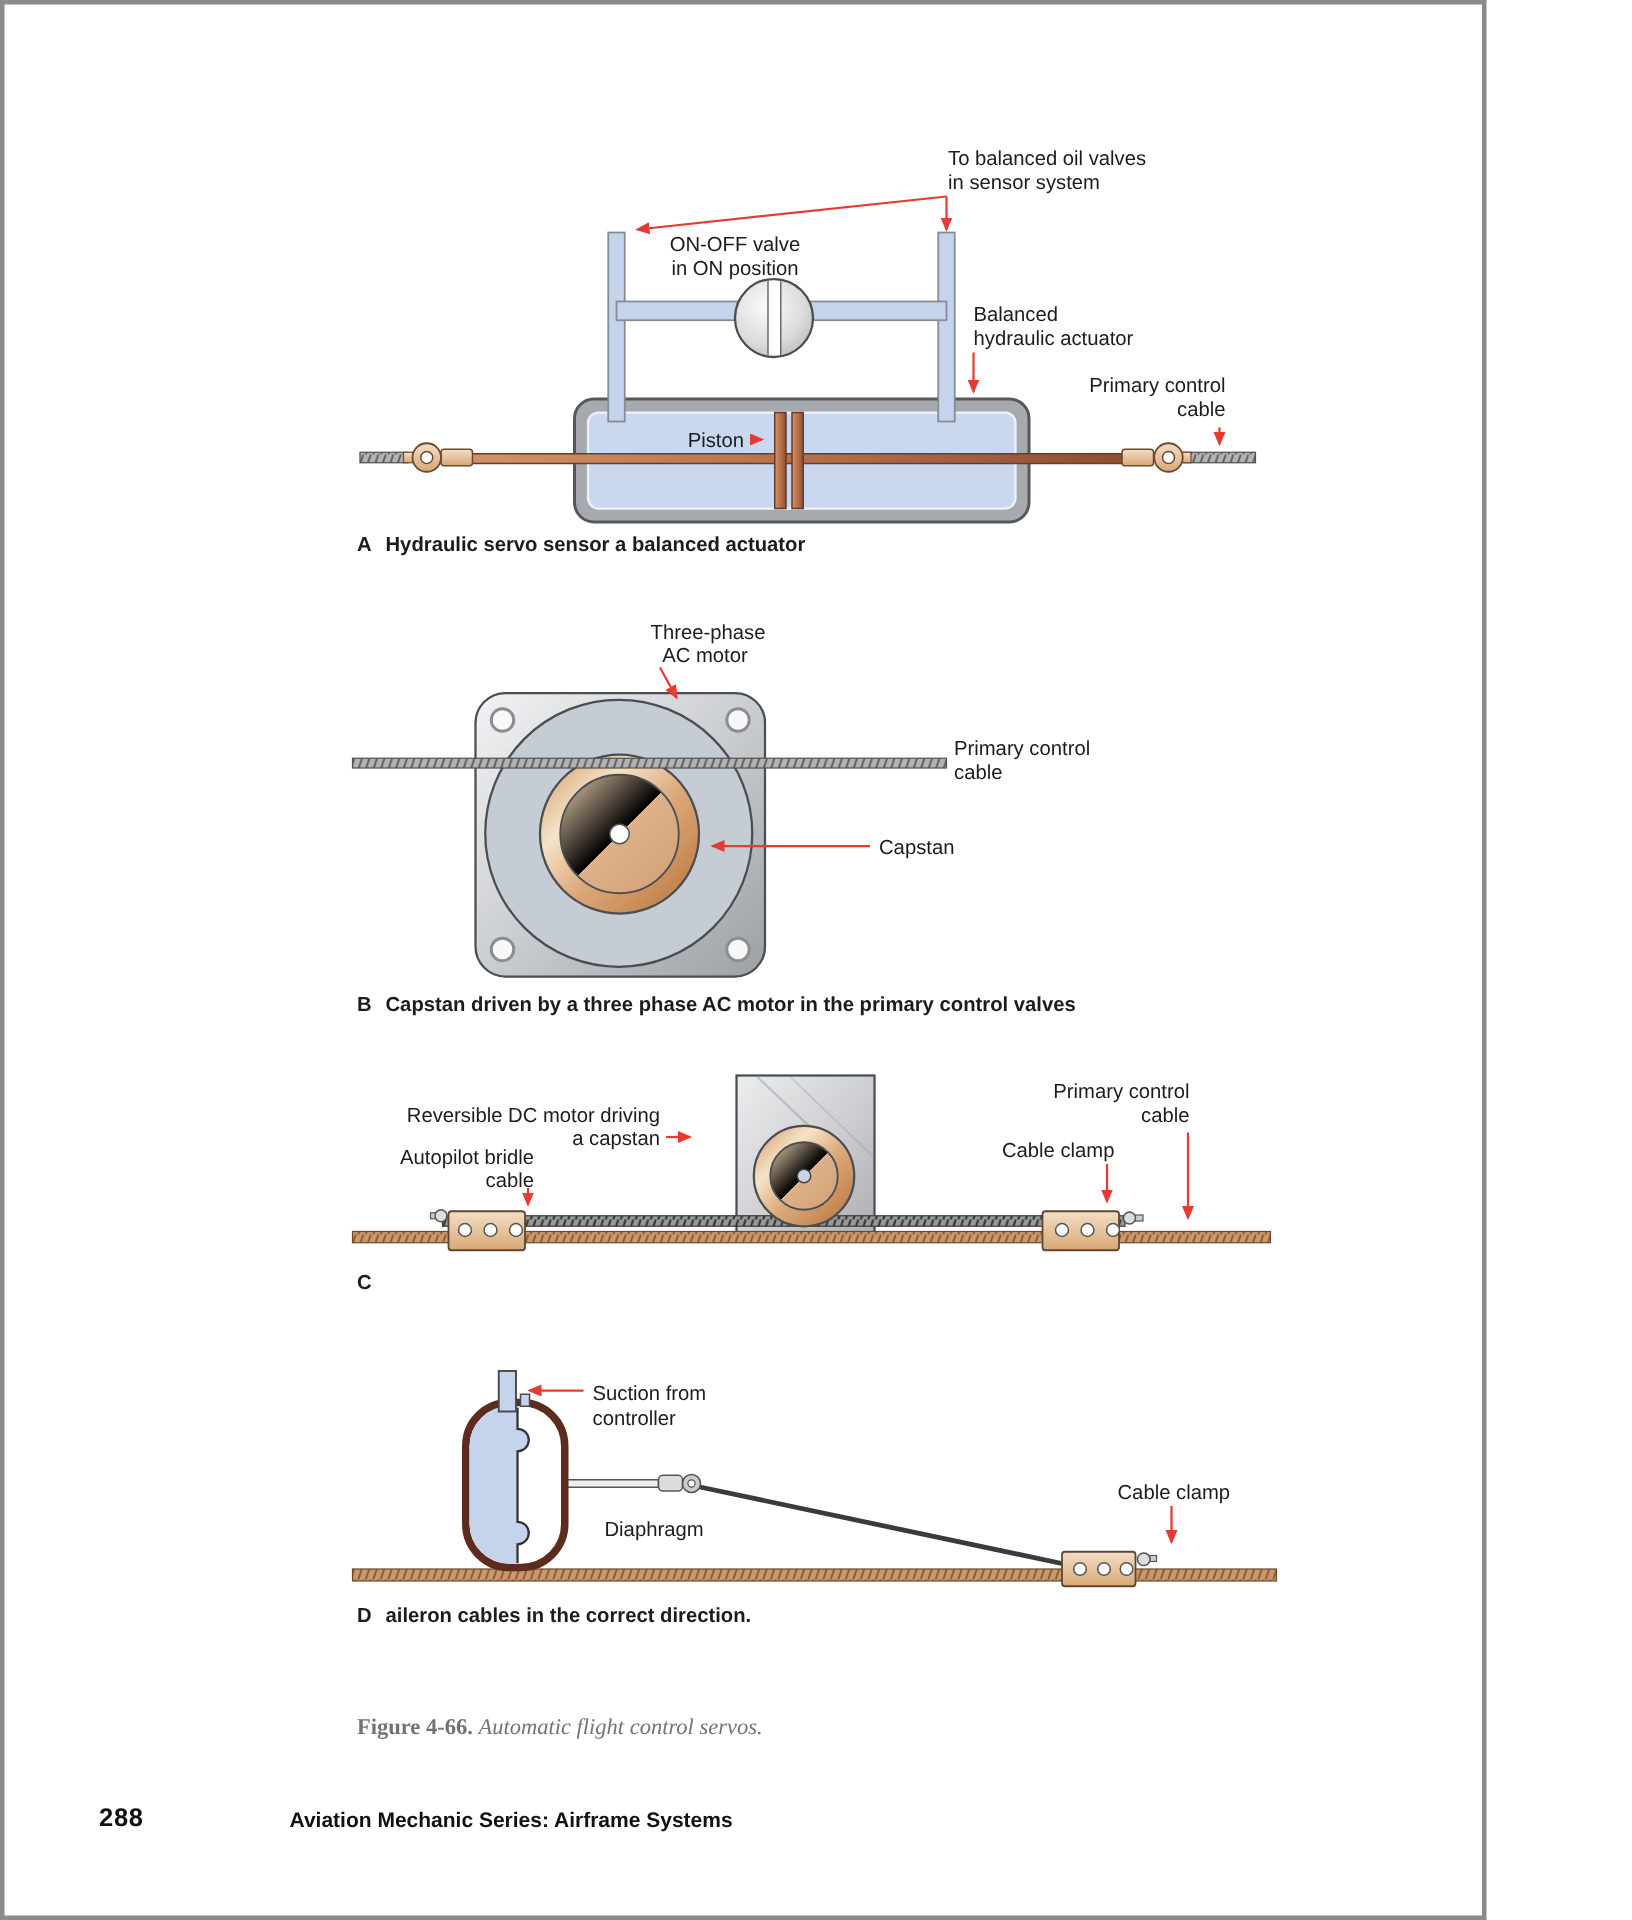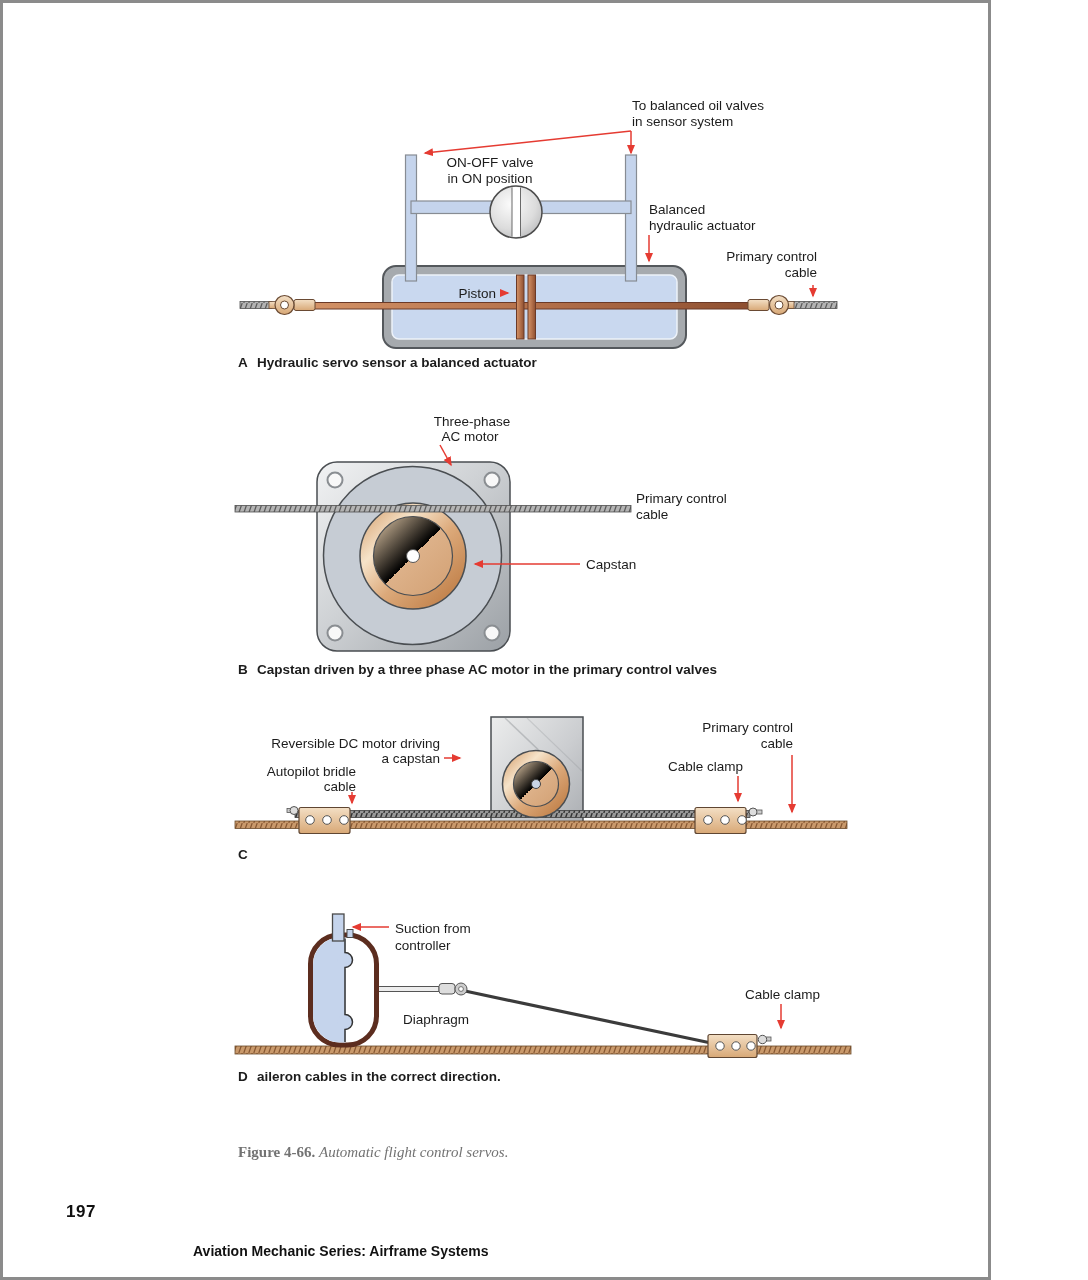--- a/index.html
+++ b/index.html
@@ -12,21 +12,21 @@
   .end { text-anchor:end; }
   .cap { position:absolute; display:flex; font-weight:bold; font-size:13.5px;
          color:#1c1c1c; line-height:16px; }
   .cap .ltr { width:19px; flex:none; }
   .figcap { position:absolute; left:235px; top:1117px; font-family:"Liberation Serif",serif;
             font-size:15px; color:#737373;margin-top:24px; }
   .figcap .fb { font-weight:bold; }
   .figcap .fi { font-style:italic; }
   .pgnum { position:absolute; left:63px; top:1199px; font-weight:bold; font-size:17px;
            color:#111; letter-spacing:0.5px; }
-  .foot  { position:absolute; left:190px; top:1240px; font-weight:bold; font-size:14px;
+  .foot  { position:absolute; left:190px; top:1202px; font-weight:bold; font-size:14px;
            color:#111; }
 </style>
 </head>
 <body>
 
 <div class="page">
 
 <svg class="art" width="1088" height="1280" viewBox="0 0 1088 1280">
   <defs>
     <linearGradient id="metal" x1="0" y1="0" x2="1" y2="1">
@@ -262,16 +262,16 @@
   <span>
     <div>aileron cables in the correct direction.</div>
   </span>
 </div>
 
 <div class="figcap">
   <span class="fb">Figure 4-66.</span>
   <span class="fi">Automatic flight control servos.</span>
 </div>
 
-<div class="pgnum">197</div>
+<div class="pgnum">288</div>
 <div class="foot">Aviation Mechanic Series: Airframe Systems</div>
 
 </div>
 
 </body></html>

